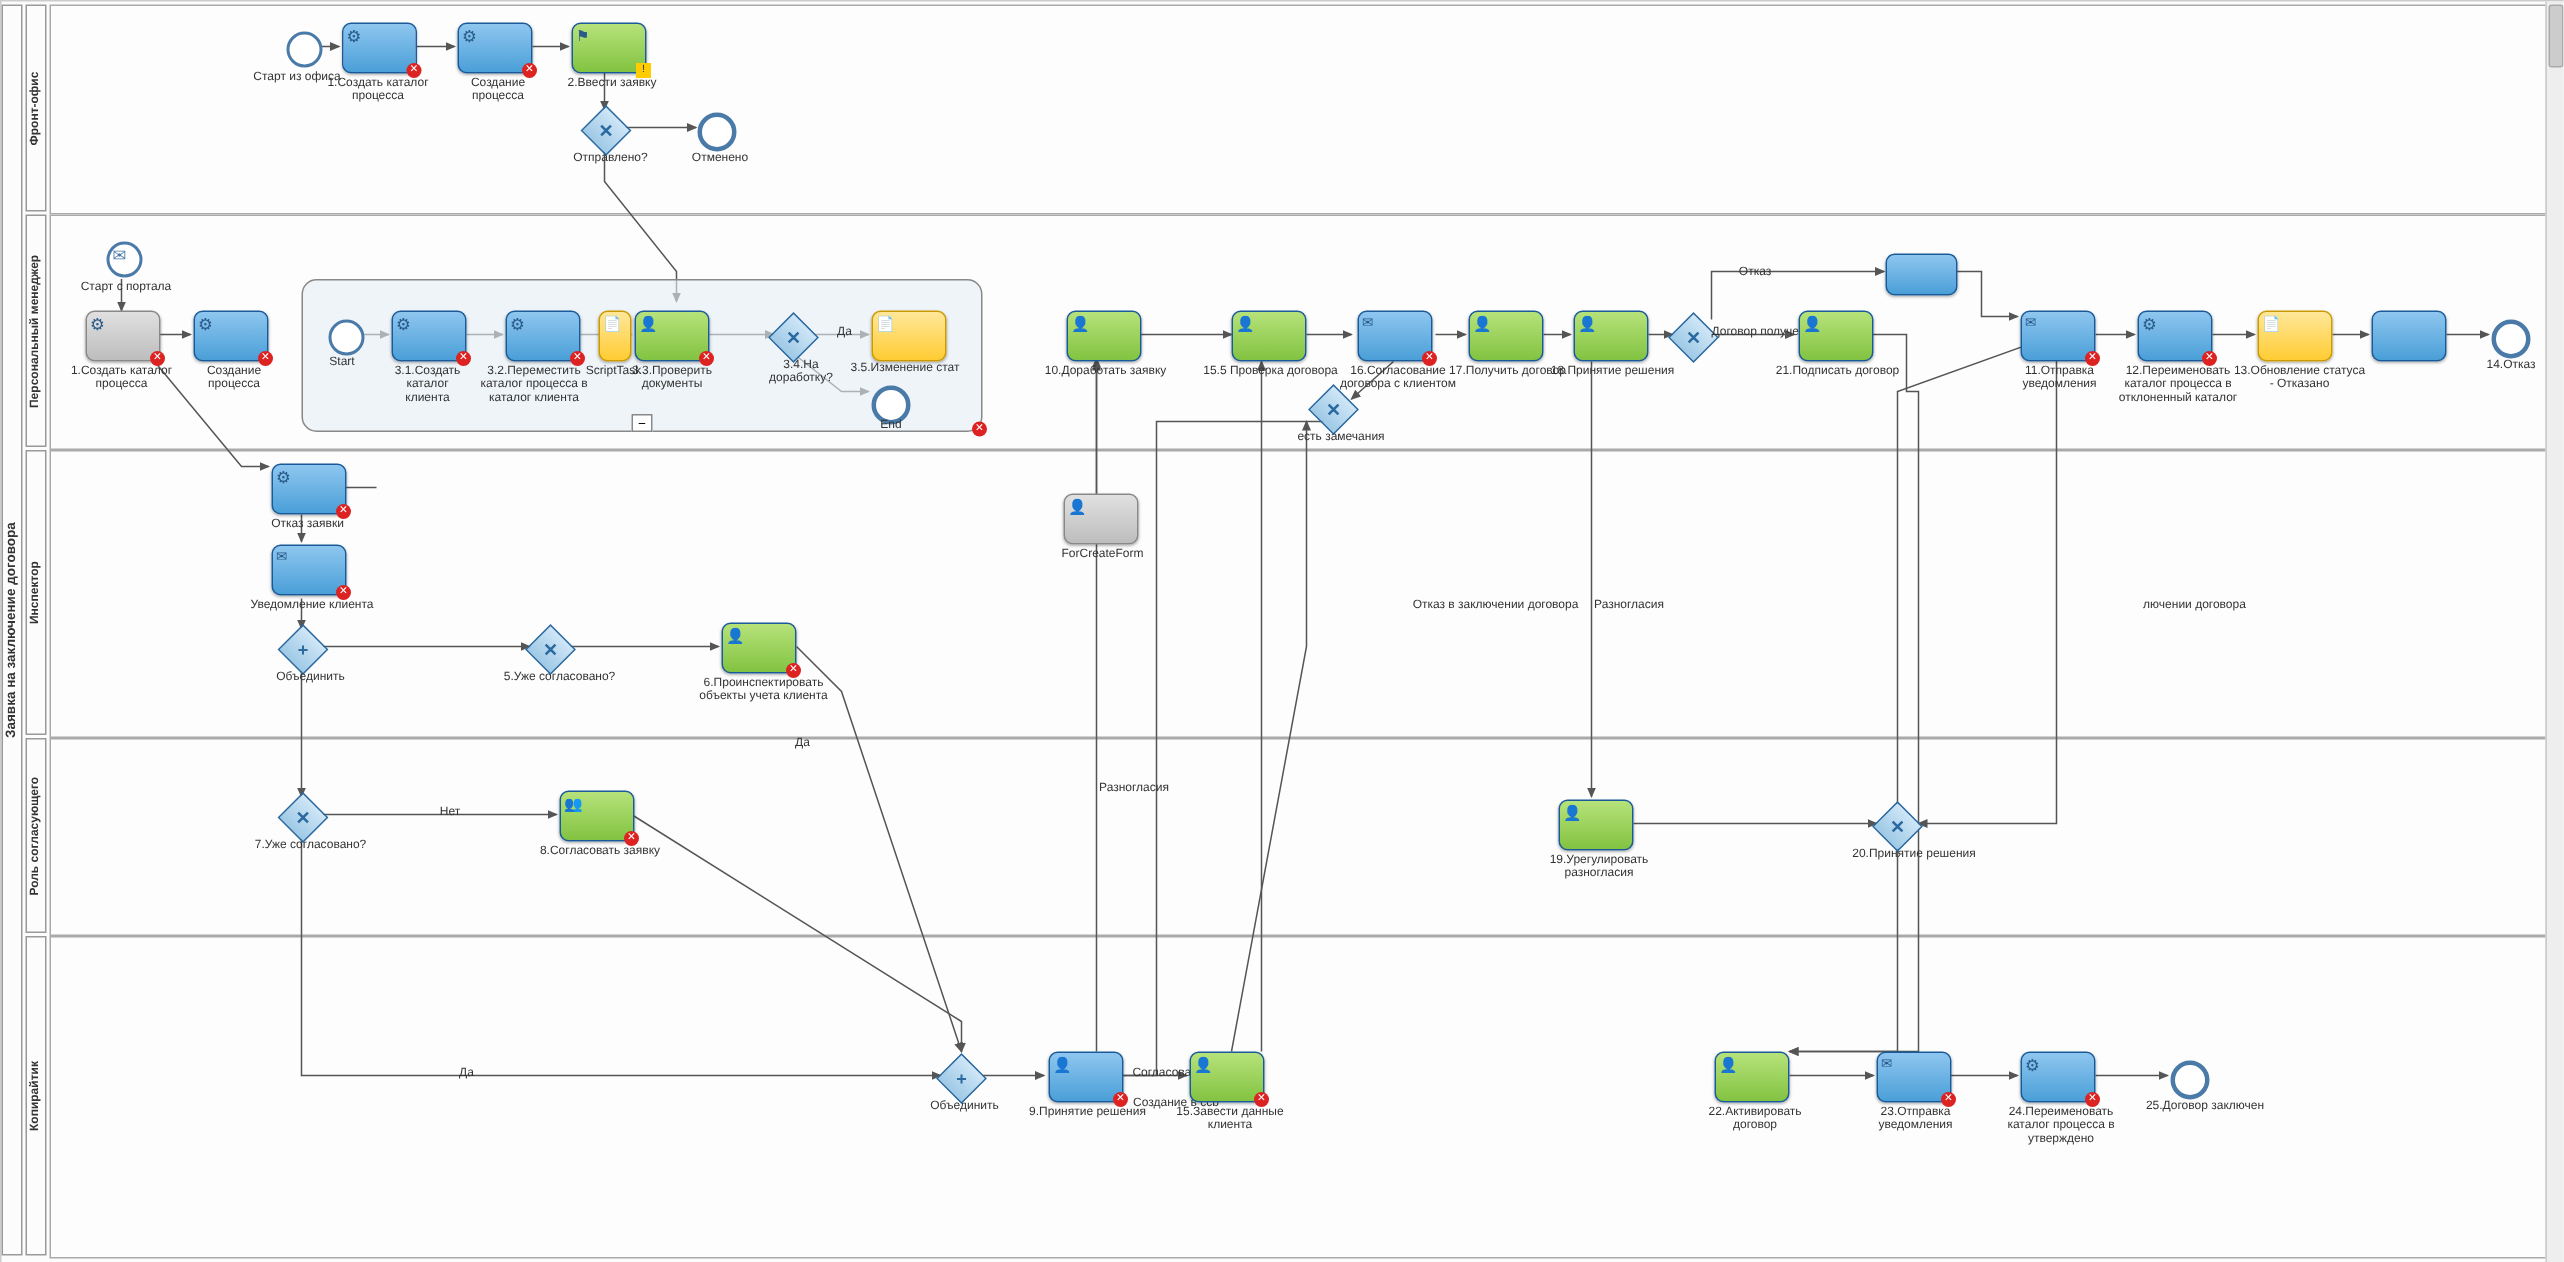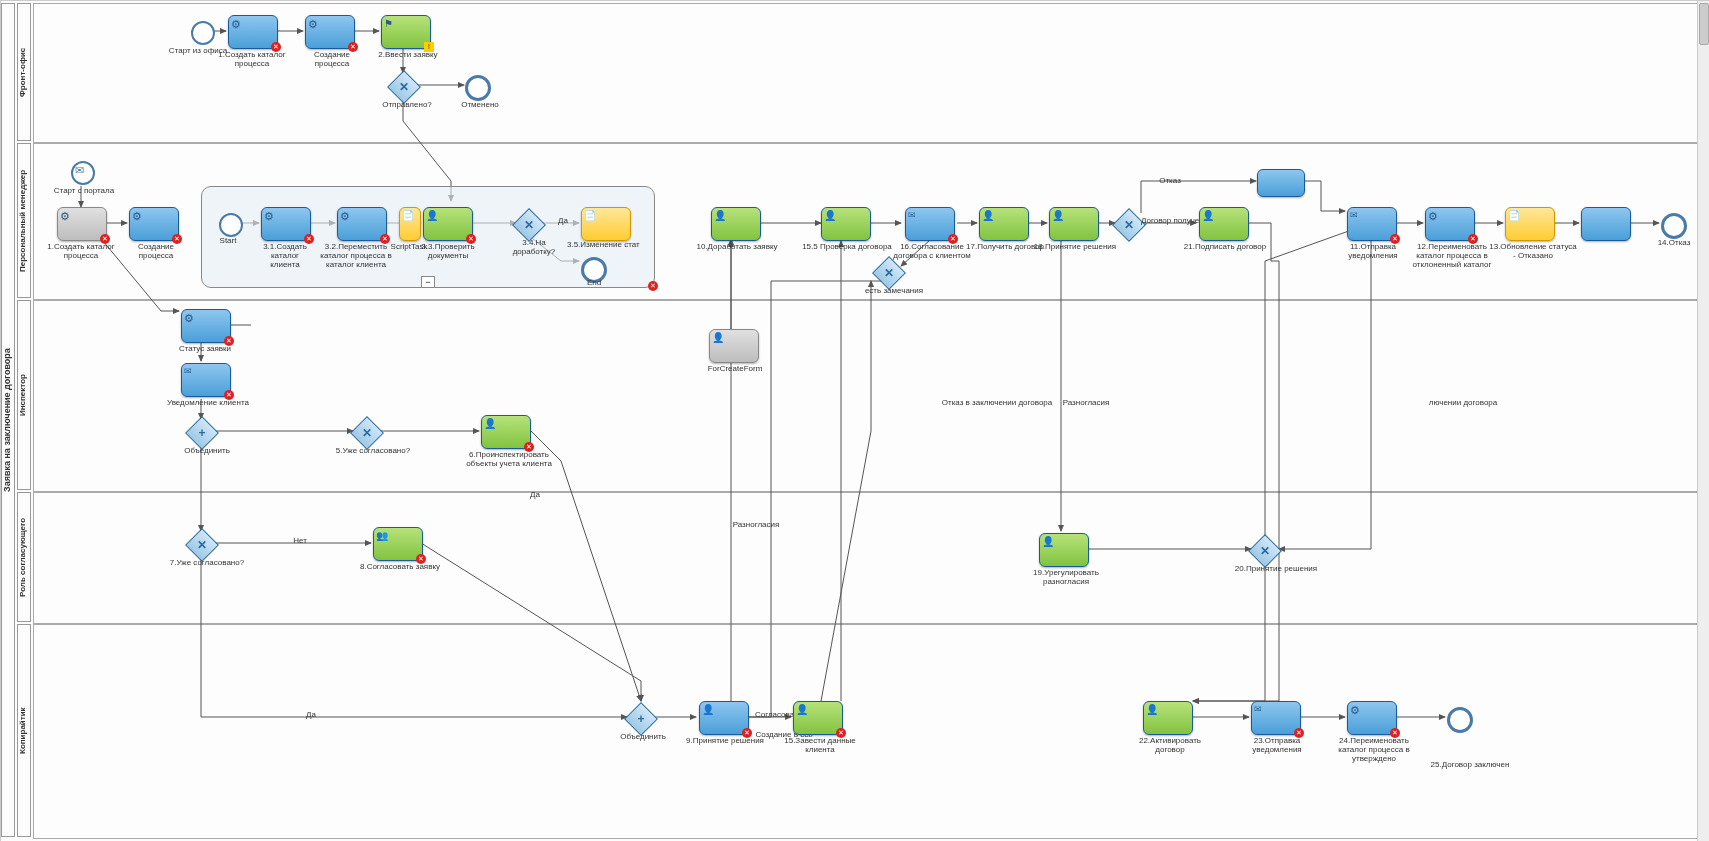--- a/index.html
+++ b/index.html
@@ -283,21 +283,21 @@
 - Отказано</div>
 
   <div class="task blue" style="left:1580px;top:206px"></div>
   <div class="event end" style="left:1660px;top:212px"></div>
   <div class="label" style="left:1648px;top:238px;width:50px">14.Отказ</div>
 
   <div class="task blue" style="left:180px;top:308px">
       <span class="gear">⚙</span>
       <span class="err">✕</span>
     </div>
-  <div class="label" style="left:168px;top:344px;width:72px">Статус заявки</div>
+  <div class="label" style="left:168px;top:344px;width:72px">Отказ заявки</div>
 
   <div class="task blue" style="left:180px;top:362px">
       <span class="mail">✉</span>
       <span class="err">✕</span>
     </div>
   <div class="label" style="left:162px;top:398px;width:90px">Уведомление клиента</div>
 
   <div class="gateway" style="left:189px;top:420px">
       <span class="mark">+</span>
     </div>
@@ -386,15 +386,15 @@
 
   <div class="task blue" style="left:1346px;top:700px">
       <span class="gear">⚙</span>
       <span class="err">✕</span>
     </div>
   <div class="label" style="left:1328px;top:736px;width:90px">24.Переименовать
 каталог процесса в
 утверждено</div>
 
   <div class="event end" style="left:1446px;top:706px"></div>
-  <div class="label" style="left:1424px;top:760px;width:90px">25.Договор заключен</div>
+  <div class="label" style="left:1424px;top:732px;width:90px">25.Договор заключен</div>
 
 </div>
 
 </body></html>

